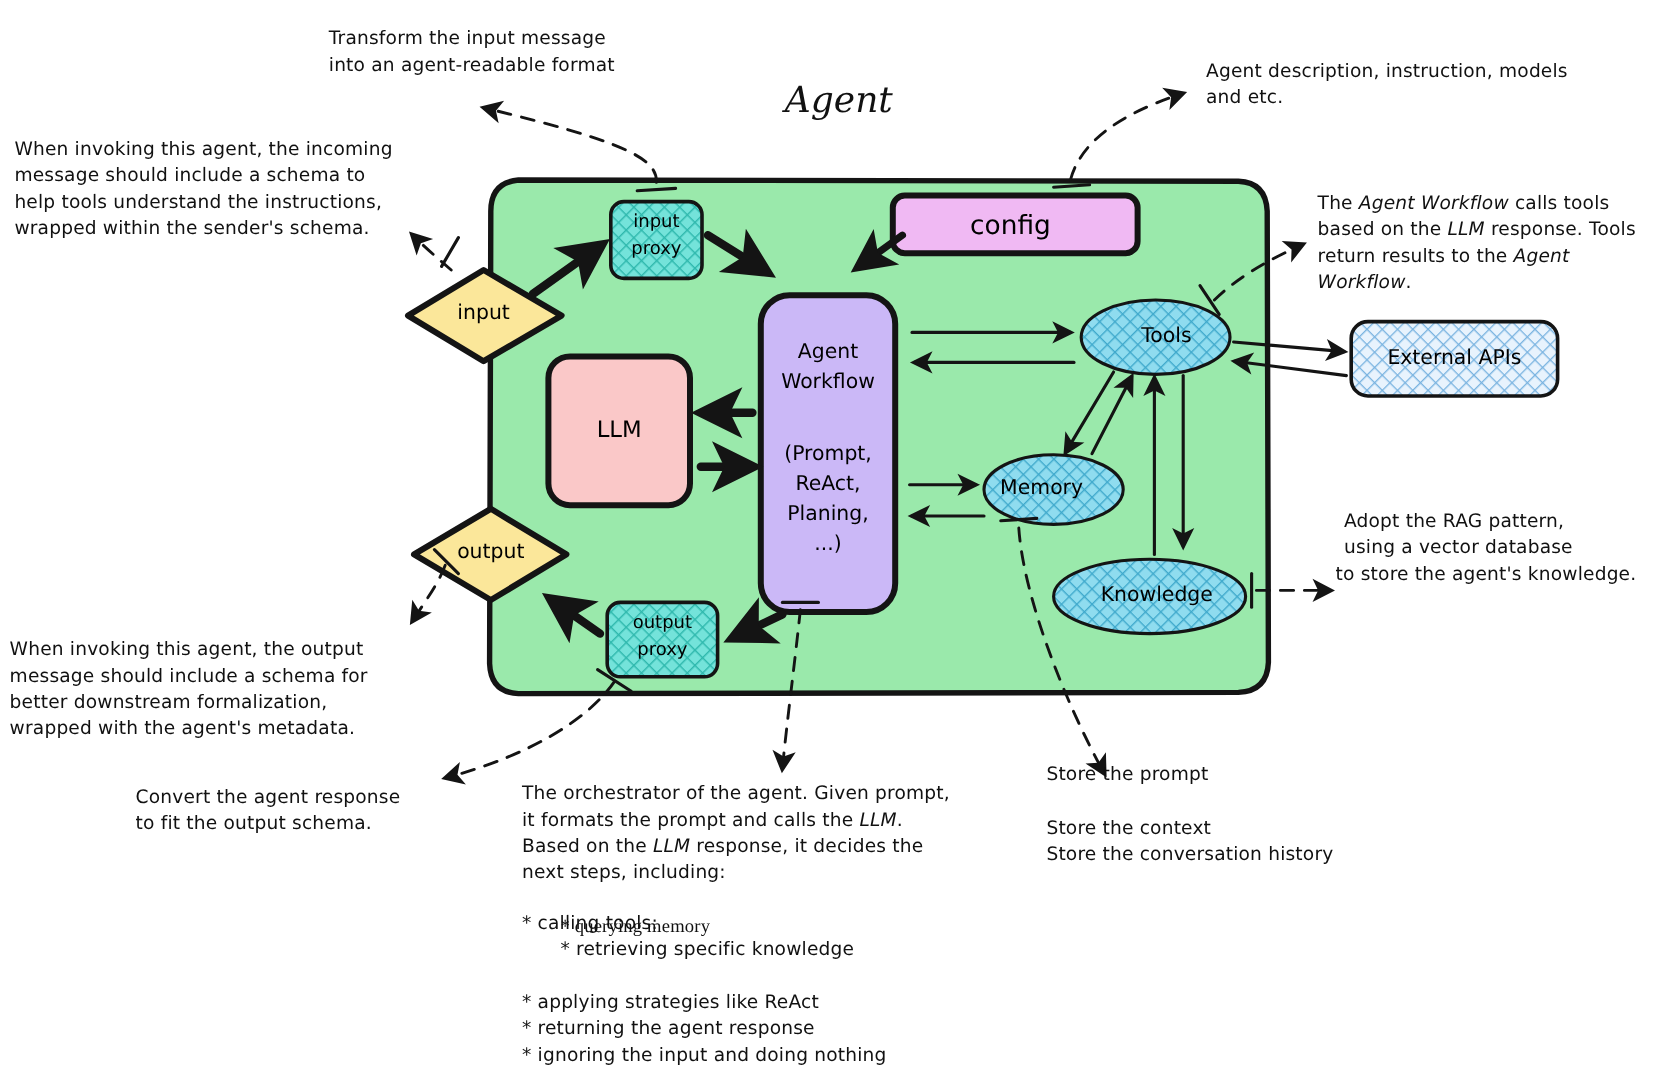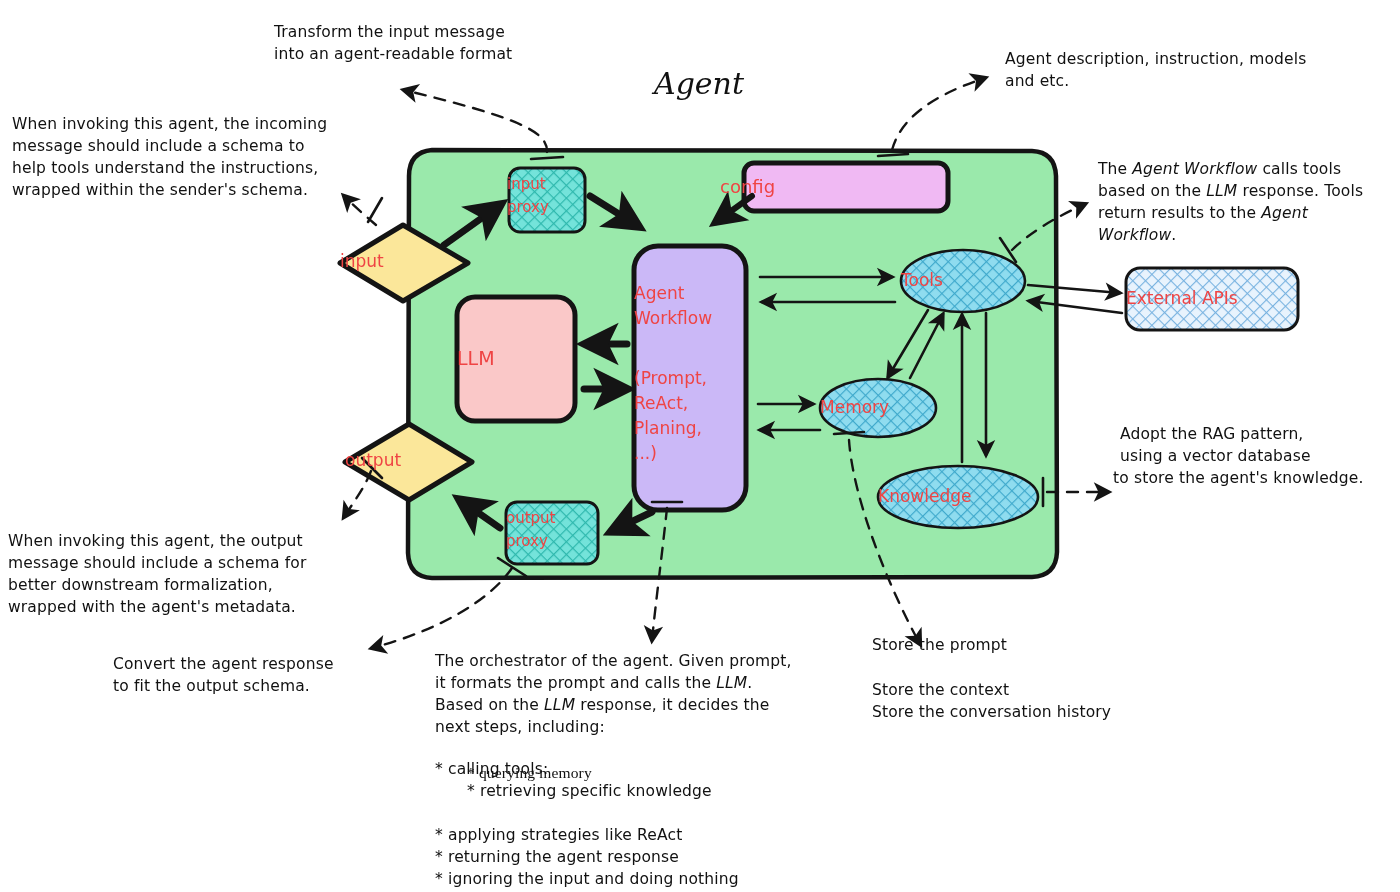--- a/index.html
+++ b/index.html
@@ -30,21 +30,22 @@
     font-family: "DejaVu Sans", sans-serif;
     font-size: 15.5px;
     line-height: 1.42;
     color: #111111;
     white-space: pre;
     letter-spacing: 0.15px;
   }
   .nodelabel {
     position: absolute;
     font-family: "DejaVu Sans", sans-serif;
-    color: #ef4444;
+    color: #000000;
+    text-align: center;
     white-space: pre;
     pointer-events: none;
   }
   .title-agent {
     position: absolute;
     font-family: "DejaVu Serif", serif;
     font-style: italic;
     font-size: 30px;
     color: #111111;
   }
@@ -219,21 +220,21 @@
   <div class="nodelabel" style="left:340px; top:251px; width:126px; font-size:17px;">input</div>
 
   <div class="nodelabel" style="left:345px; top:450px; width:128px; font-size:17px;">output</div>
 
   <div class="nodelabel" style="left:507px; top:173px; width:80px; font-size:15px; line-height:1.55;">input
 proxy</div>
 
   <div class="nodelabel" style="left:506px; top:507px; width:92px; font-size:15px; line-height:1.55;">output
 proxy</div>
 
-  <div class="nodelabel" style="left:720px; top:176px; width:204px; font-size:18px;">config</div>
+  <div class="nodelabel" style="left:740px; top:176px; width:204px; font-size:22px;">config</div>
 
   <div class="nodelabel" style="left:457px; top:347px; width:118px; font-size:19px;">LLM</div>
 
   <div class="nodelabel" style="left:634px; top:281px; width:112px; font-size:17px; line-height:1.45;">Agent
 Workflow</div>
 
   <div class="nodelabel" style="left:634px; top:366px; width:112px; font-size:17px; line-height:1.48;">(Prompt,
 ReAct,
 Planing,
 ...)</div>

